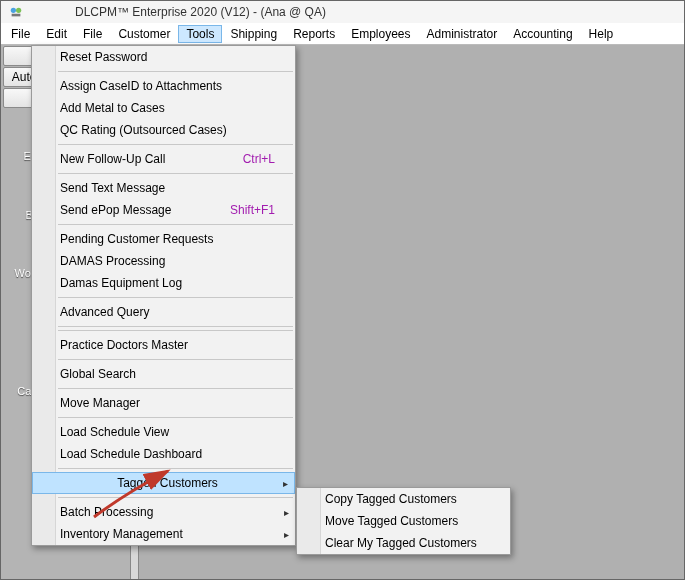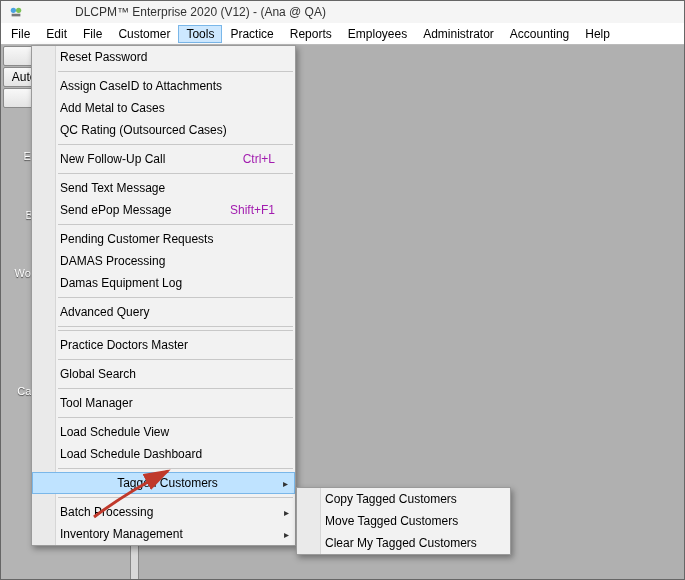--- a/index.html
+++ b/index.html
@@ -44,21 +44,21 @@
     </span>
     <span>DLCPM™ Enterprise 2020 (V12) - (Ana @ QA)</span>
   </div>
 
   <div class="menubar" id="menubar">
       <div class="menu-item">File</div>
       <div class="menu-item">Edit</div>
       <div class="menu-item">File</div>
       <div class="menu-item">Customer</div>
       <div class="menu-item active">Tools</div>
-      <div class="menu-item">Practice</div>
+      <div class="menu-item">Shipping</div>
       <div class="menu-item">Reports</div>
       <div class="menu-item">Employees</div>
       <div class="menu-item">Administrator</div>
       <div class="menu-item">Accounting</div>
       <div class="menu-item">Help</div>
     </div>
 
   <div class="body">
     <div class="sidebar">
       <div id="side-btns">
@@ -155,21 +155,21 @@
         <div class="sep"></div>
         <div class="row">
           <span>Practice Doctors Master</span>
         </div>
         <div class="sep"></div>
         <div class="row">
           <span>Global Search</span>
         </div>
         <div class="sep"></div>
         <div class="row">
-          <span>Tool Manager</span>
+          <span>Move Manager</span>
         </div>
         <div class="sep"></div>
         <div class="row">
           <span>Load Schedule View</span>
         </div>
         <div class="row">
           <span>Load Schedule Dashboard</span>
         </div>
         <div class="sep"></div>
         <div class="row highlight">

